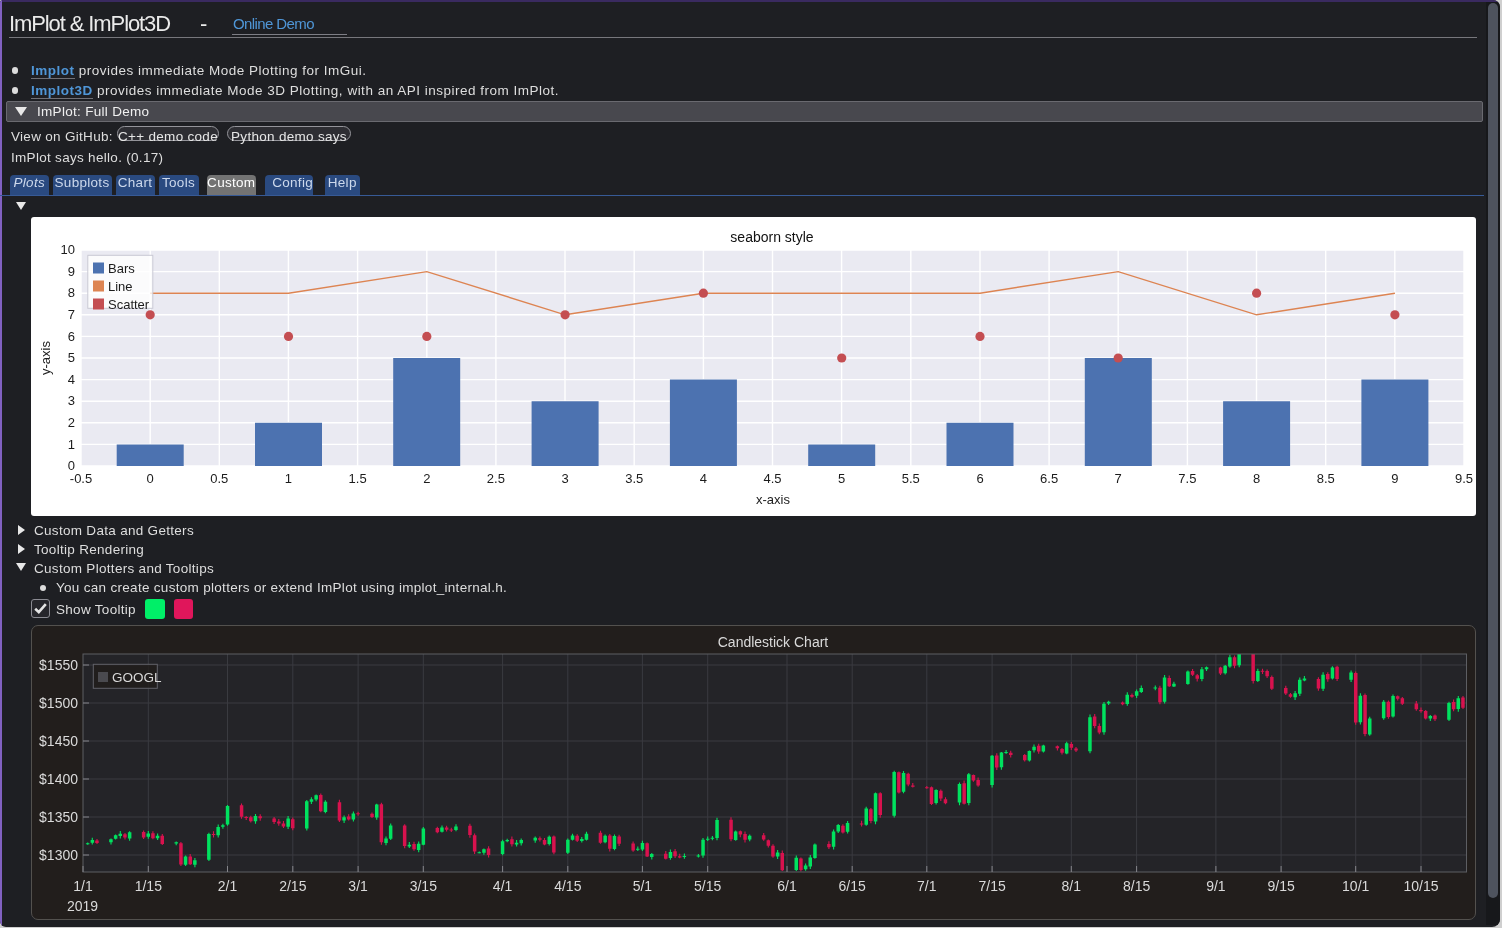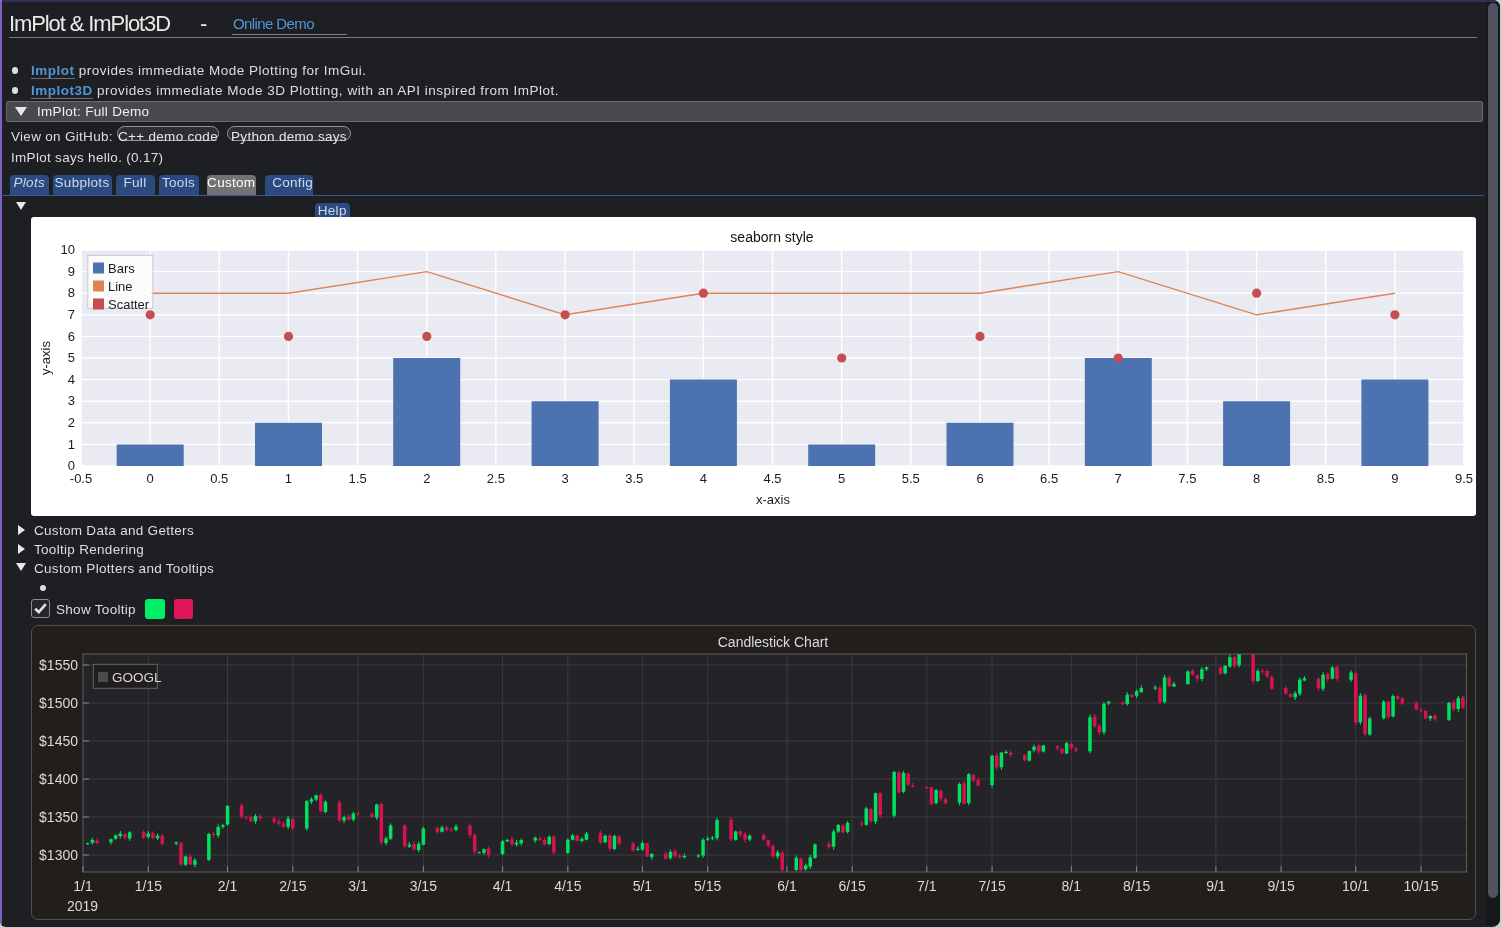--- a/index.html
+++ b/index.html
@@ -36,25 +36,25 @@
   <div class="arrow-d" style="left:15px; top:107px;"></div>
   <div class="t" style="left:37px; top:103px; color:#f0f0f0;">ImPlot: Full Demo</div>
 
   <div class="t" style="left:11px; top:128px;">View on GitHub:</div>
   <div class="btn" style="left:117px; top:126px; width:102px;">C++ demo code</div>
   <div class="btn" style="left:227px; top:126px; width:124px;">Python demo says</div>
   <div class="t" style="left:11px; top:149px;">ImPlot says hello. (0.17)</div>
 
   <div class="tab" style="left:10px; width:38.5px;font-style:italic;">Plots</div>
   <div class="tab" style="left:52.5px; width:59px;">Subplots</div>
-  <div class="tab" style="left:115.5px; width:39px;">Full</div>
+  <div class="tab" style="left:115.5px; width:39px;">Chart</div>
   <div class="tab" style="left:158.5px; width:40px;">Tools</div>
   <div class="tab sel" style="left:206.5px; width:49.5px;">Custom</div>
   <div class="tab" style="left:264.5px; width:48.5px;text-align:right;">Config</div>
-  <div class="tab" style="left:315px; width:34.5px;margin-top:28px;">Help</div>
+  <div class="tab" style="left:325px; width:34.5px;">Help</div>
   <div class="abs" style="left:0px; top:194.5px; width:1484px; height:1.5px; background:#375a96;"></div>
 
   <div class="arrow-d" style="left:16px; top:202px; border-left-width:5.5px; border-right-width:5.5px; border-top-width:8px;"></div>
   <div class="t" style="left:34px; top:199px;margin-top:44px;">Custom Styles</div>
 
   <div class="abs" style="left:31px; top:217px; width:1445px; height:299px; background:#ffffff; border-radius:3px;">
 <svg width="1445" height="299" viewBox="0 0 1445 299" style="position:absolute;left:0;top:0">
 <rect x="50" y="33" width="1383" height="216" fill="#eaeaf2"></rect>
 <path d="M50.0 33V249 M119.2 33V249 M188.3 33V249 M257.4 33V249 M326.6 33V249 M395.8 33V249 M464.9 33V249 M534.0 33V249 M603.2 33V249 M672.4 33V249 M741.5 33V249 M810.6 33V249 M879.8 33V249 M949.0 33V249 M1018.1 33V249 M1087.2 33V249 M1156.4 33V249 M1225.5 33V249 M1294.7 33V249 M1363.8 33V249 M1433.0 33V249 M50 33.0H1433 M50 54.6H1433 M50 76.2H1433 M50 97.8H1433 M50 119.4H1433 M50 141.0H1433 M50 162.6H1433 M50 184.2H1433 M50 205.8H1433 M50 227.4H1433 M50 249.0H1433" stroke="#ffffff" stroke-width="1.4" fill="none"></path>
 <path d="M85.7 227.4h67.0V249h-67.0Z M224.0 205.8h67.0V249h-67.0Z M362.2 141.0h67.0V249h-67.0Z M500.6 184.2h67.0V249h-67.0Z M638.9 162.6h67.0V249h-67.0Z M777.2 227.4h67.0V249h-67.0Z M915.5 205.8h67.0V249h-67.0Z M1053.8 141.0h67.0V249h-67.0Z M1192.1 184.2h67.0V249h-67.0Z M1330.4 162.6h67.0V249h-67.0Z" fill="#4c72b0"></path>
@@ -114,20 +114,21 @@
 </svg>
   </div>
 
   <div class="arrow-r" style="left:18px; top:525px;"></div>
   <div class="t" style="left:34px; top:522px;">Custom Data and Getters</div>
   <div class="arrow-r" style="left:18px; top:544px;"></div>
   <div class="t" style="left:34px; top:541px;">Tooltip Rendering</div>
   <div class="arrow-d" style="left:16px; top:563px; border-left-width:5.5px; border-right-width:5.5px; border-top-width:8px;"></div>
   <div class="t" style="left:34px; top:560px;">Custom Plotters and Tooltips</div>
   <div class="bullet" style="left:40px; top:585px; width:6px; height:6px;"></div>
+  <div class="t" style="left:56px; top:579px;">You can create custom plotters or extend ImPlot using implot_internal.h.</div>
 
   <div class="abs" style="left:31px; top:599px; width:19px; height:19px; background:#26262b; border:1px solid #8b8b92; border-radius:3px;">
     <svg width="17" height="17" viewBox="0 0 17 17">
         <polyline points="3.2,8.8 6.8,12.2 13.8,4.2" fill="none" stroke="#e4e4e4" stroke-width="2.6"></polyline>
       </svg>
   </div>
   <div class="t" style="left:56px; top:601px;">Show Tooltip</div>
   <div class="abs" style="left:145px; top:599px; width:19.5px; height:19.5px; background:#00ef68; border-radius:3px;"></div>
   <div class="abs" style="left:173.5px; top:599px; width:19.5px; height:19.5px; background:#e0165b; border-radius:3px;"></div>
 

